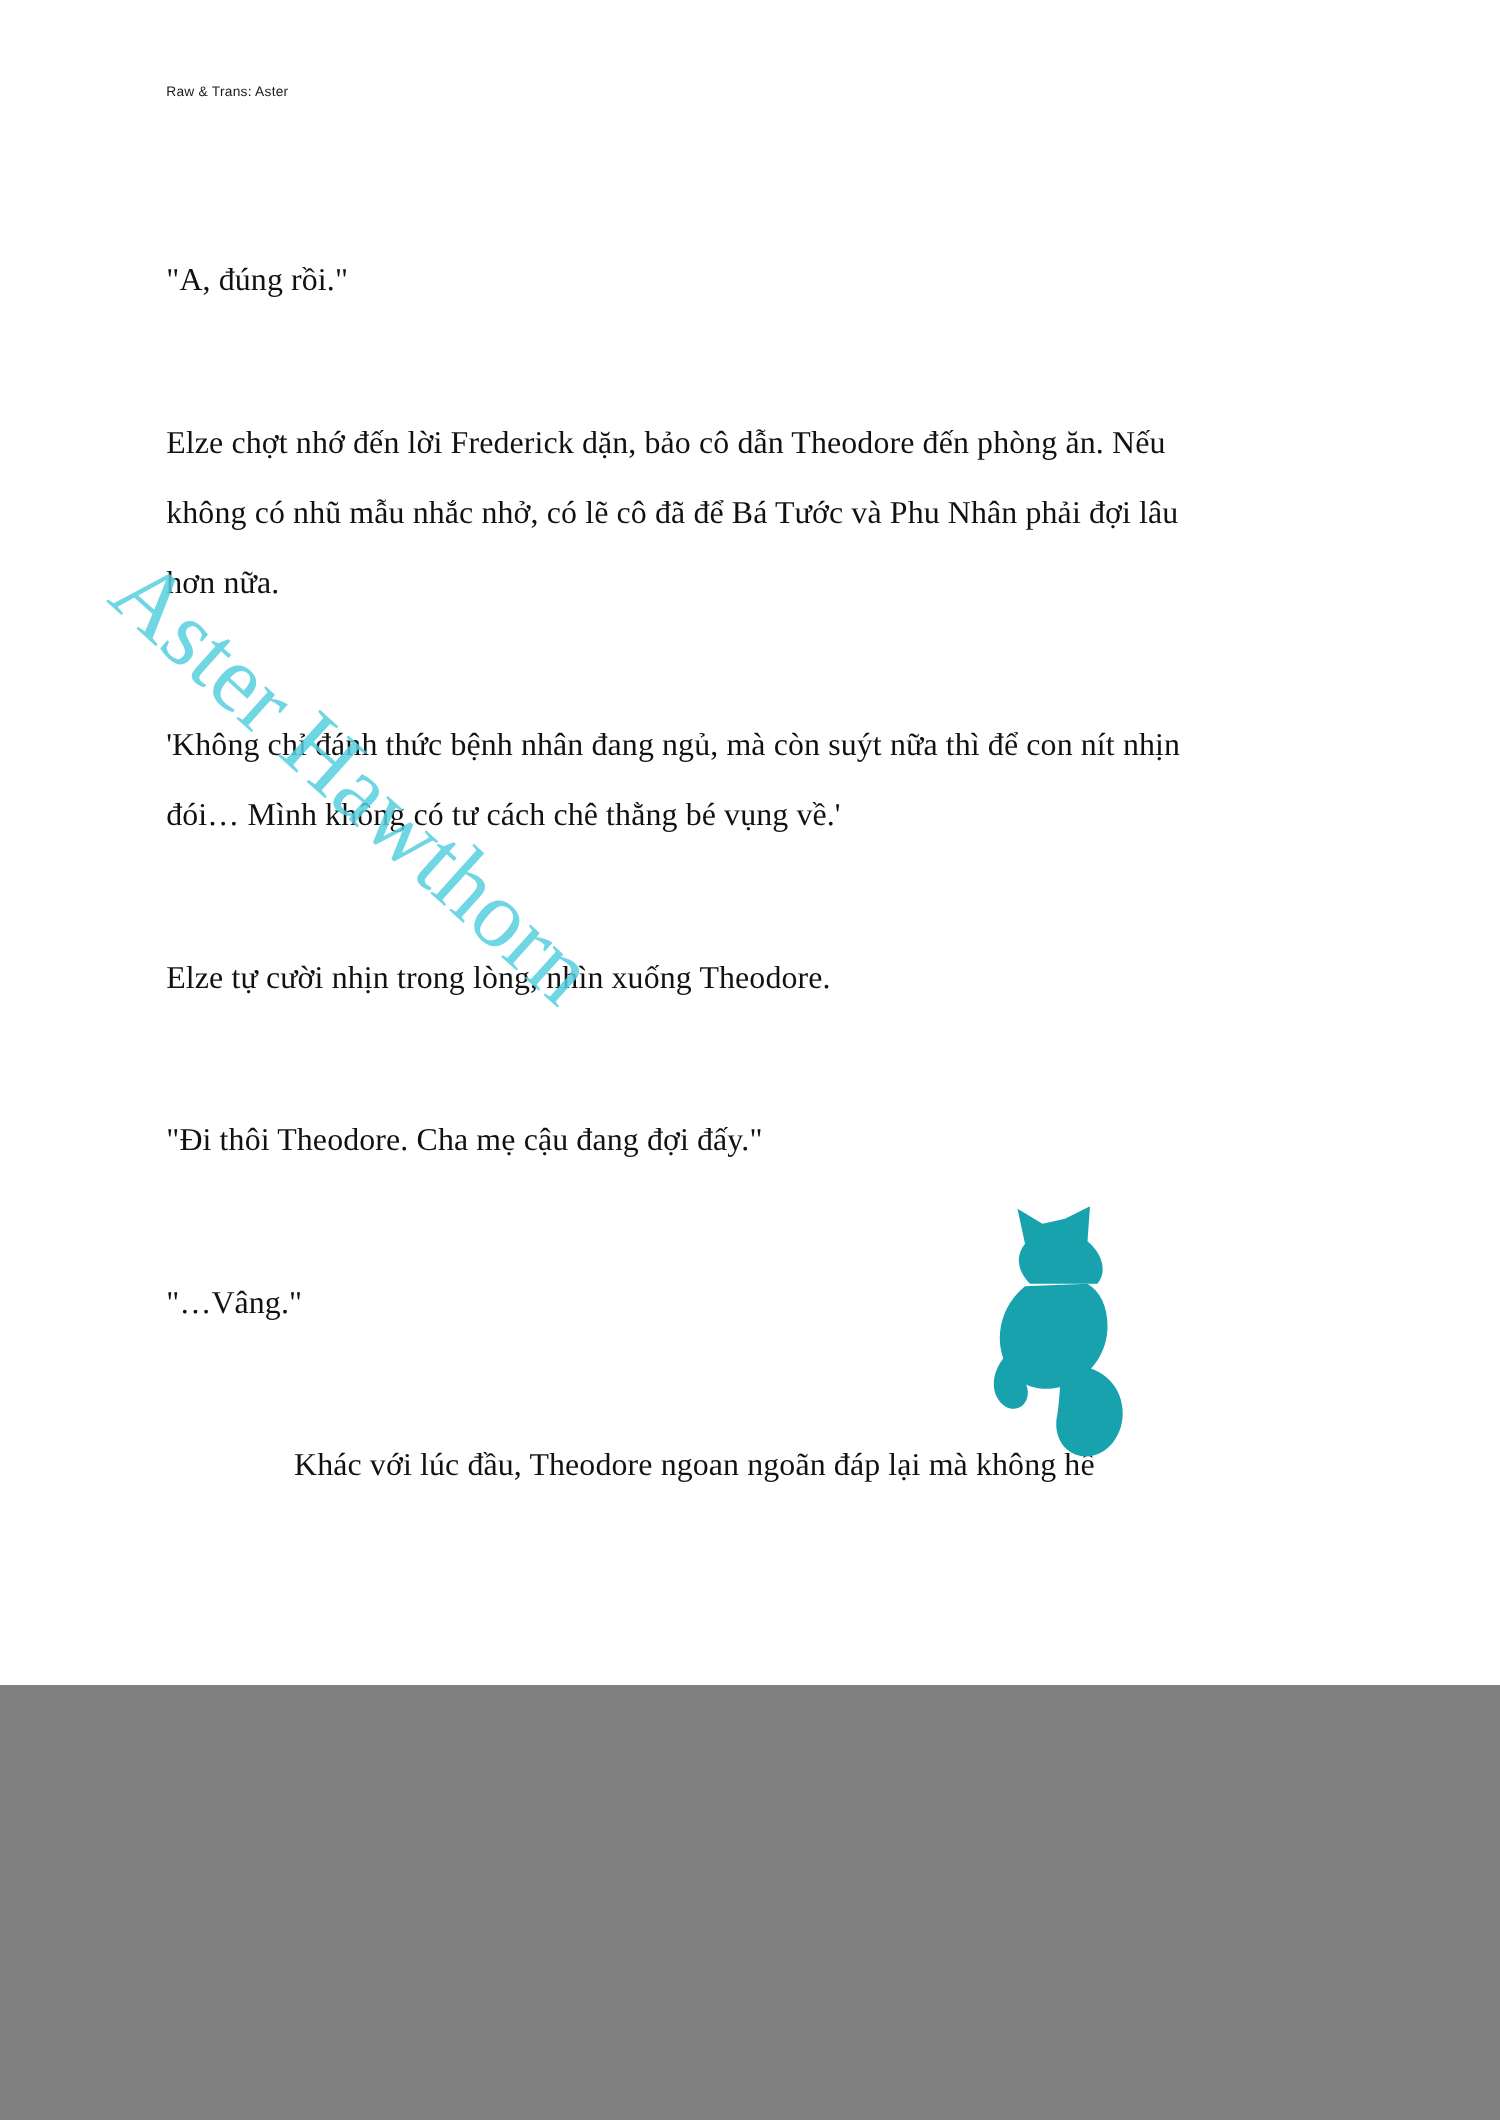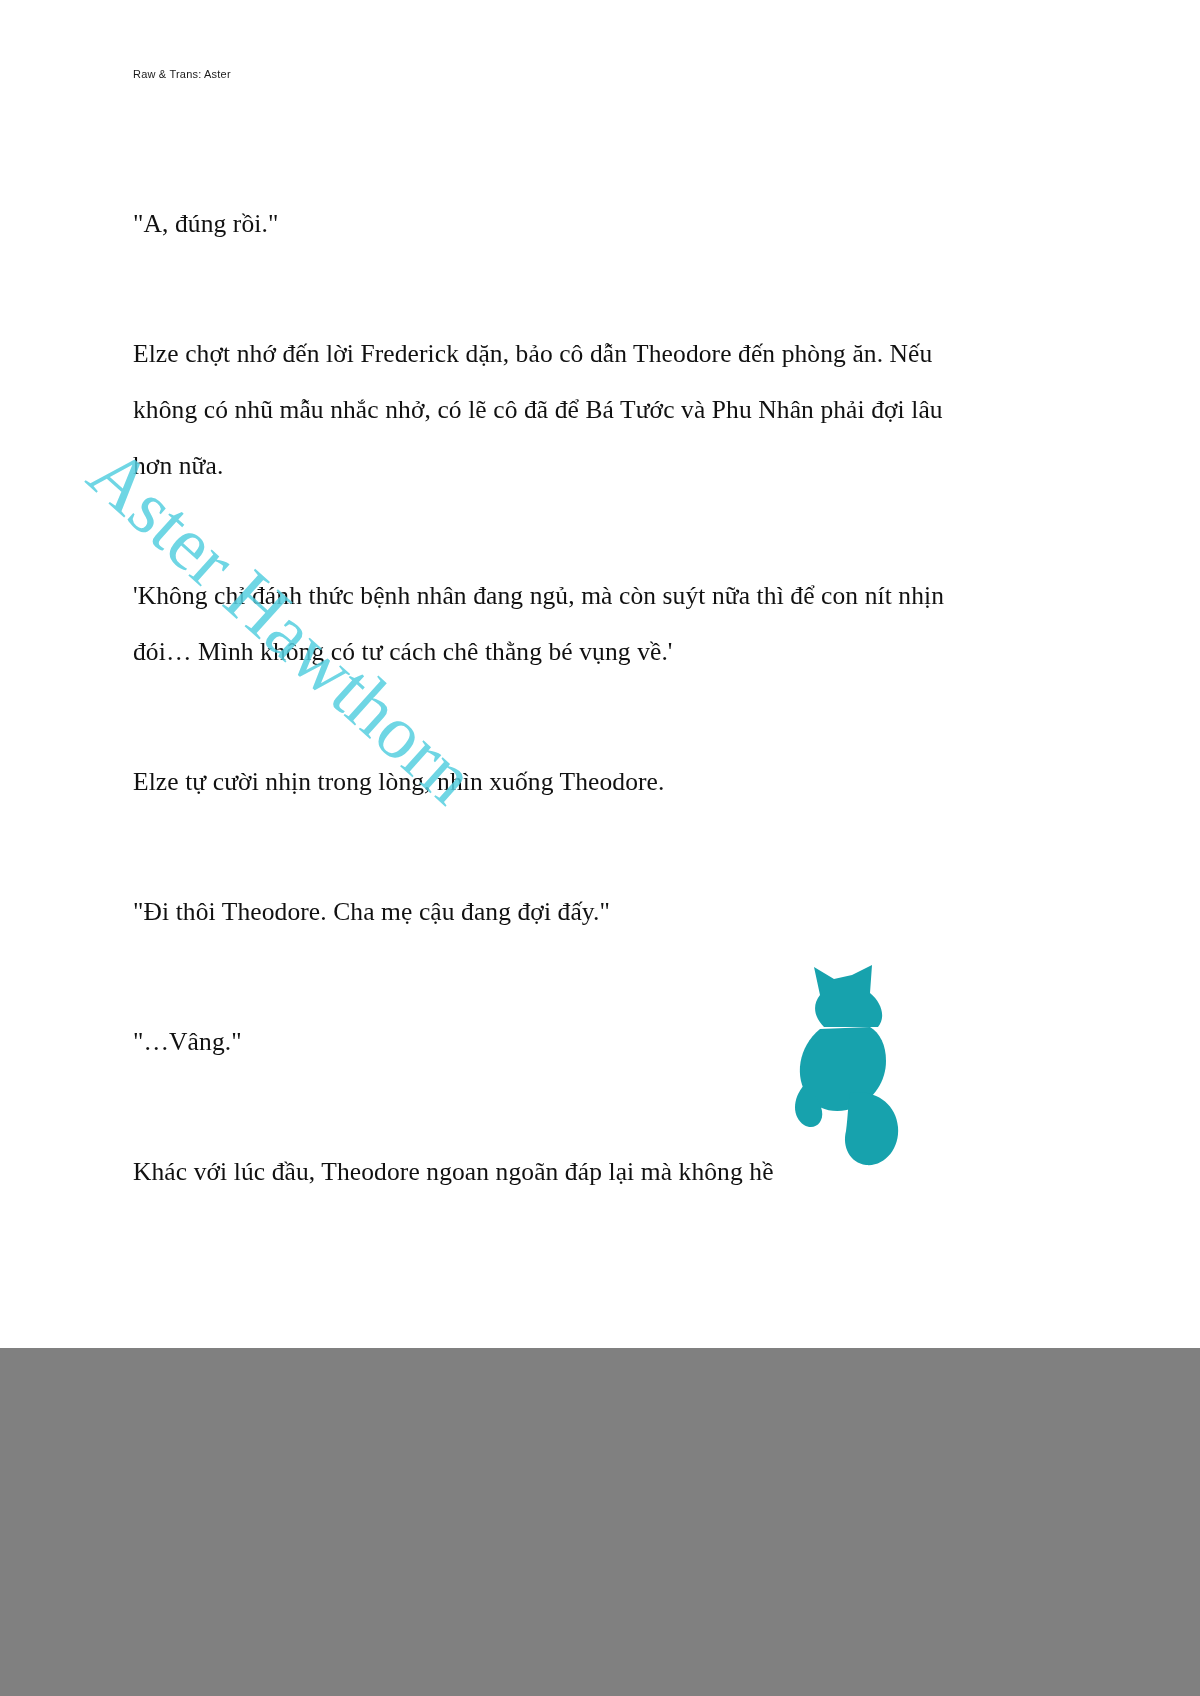--- a/index.html
+++ b/index.html
@@ -67,20 +67,21 @@
   .para {
     font-family: "Liberation Serif", serif;
     font-size: 25.5px;
     line-height: 56px;
     color: #111111;
     margin: 0 0 74px 0;
     letter-spacing: 0.1px;
   }
   .para.last {
     margin-bottom: 0;
+    text-align: center;
   }
 
   
   .watermark-text {
     position: absolute;
     left: 130px;
     top: 430px;
     width: 700px;
     font-family: "Liberation Serif", serif;
     font-size: 76px;

